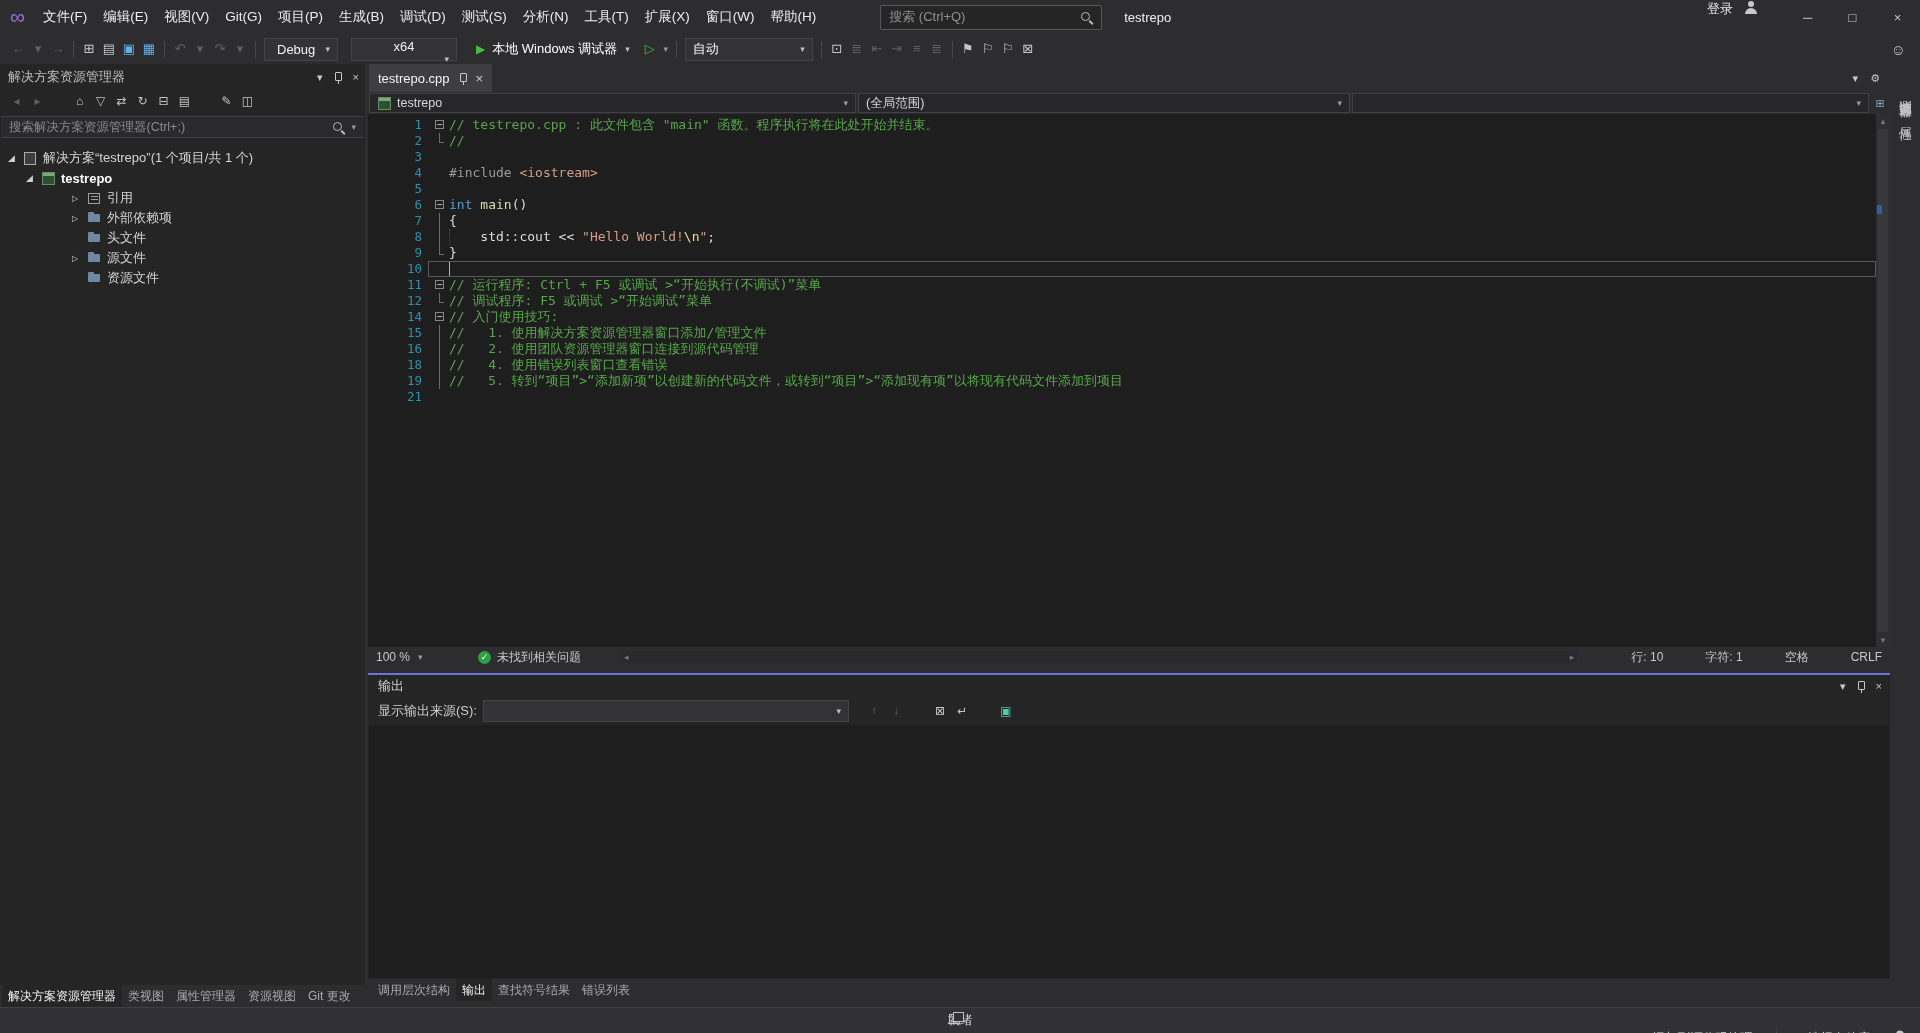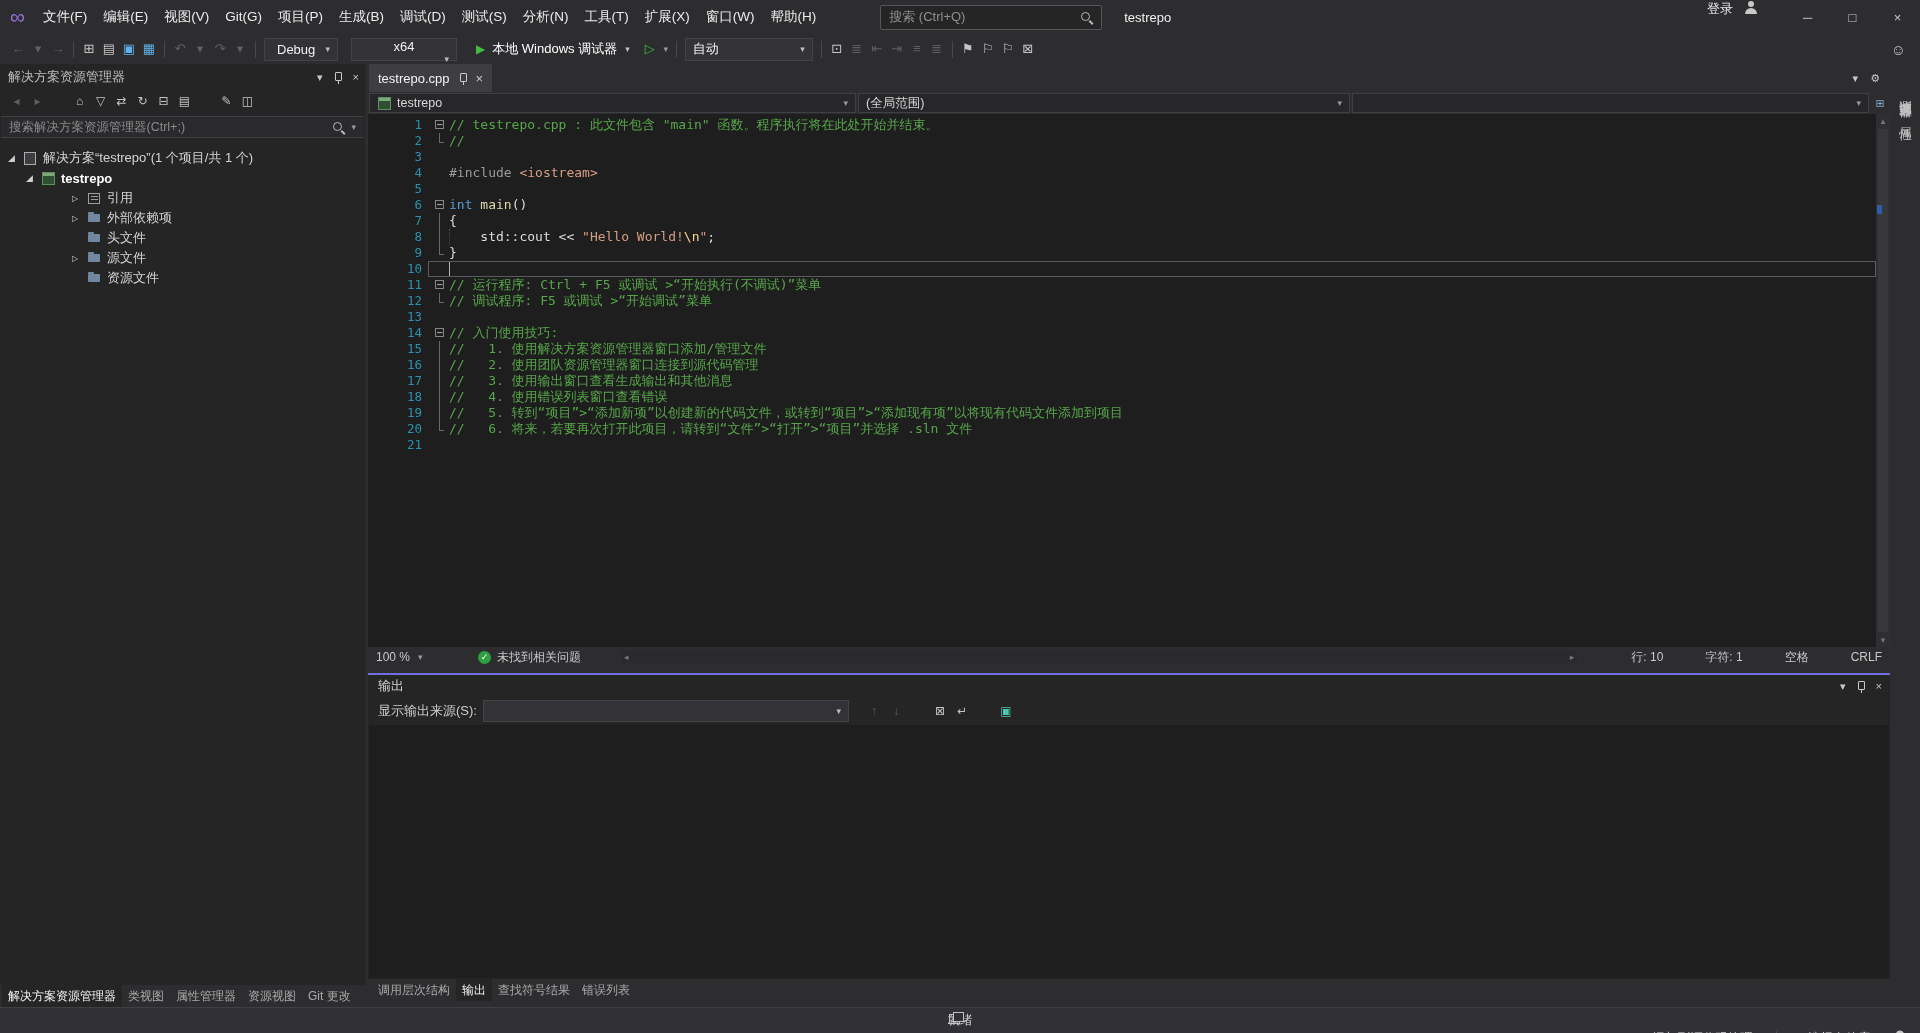--- a/index.html
+++ b/index.html
@@ -448,27 +448,20 @@
               </span>
             </div>
             <div class="code-line">
               <span class="ln">12</span>
               <span class="body">
                 <span class="gut corner"></span>
                 <span class="txt"><span class="c-com">// 调试程序: F5 或调试 &gt;“开始调试”菜单</span></span>
               </span>
             </div>
             <div class="code-line">
-              <span class="ln">13</span>
-              <span class="body">
-                <span class="gut"></span>
-                <span class="txt"></span>
-              </span>
-            </div>
-            <div class="code-line">
               <span class="ln">14</span>
               <span class="body">
                 <span class="gut box"></span>
                 <span class="txt"><span class="c-com">// 入门使用技巧:</span></span>
               </span>
             </div>
             <div class="code-line">
               <span class="ln">15</span>
               <span class="body">
                 <span class="gut line"></span>
@@ -476,45 +469,31 @@
               </span>
             </div>
             <div class="code-line">
               <span class="ln">16</span>
               <span class="body">
                 <span class="gut line"></span>
                 <span class="txt"><span class="c-com">//   2. 使用团队资源管理器窗口连接到源代码管理</span></span>
               </span>
             </div>
             <div class="code-line">
-              <span class="ln">17</span>
-              <span class="body">
-                <span class="gut line"></span>
-                <span class="txt"><span class="c-com">//   3. 使用输出窗口查看生成输出和其他消息</span></span>
-              </span>
-            </div>
-            <div class="code-line">
               <span class="ln">18</span>
               <span class="body">
                 <span class="gut line"></span>
                 <span class="txt"><span class="c-com">//   4. 使用错误列表窗口查看错误</span></span>
               </span>
             </div>
             <div class="code-line">
               <span class="ln">19</span>
               <span class="body">
                 <span class="gut line"></span>
                 <span class="txt"><span class="c-com">//   5. 转到“项目”&gt;“添加新项”以创建新的代码文件，或转到“项目”&gt;“添加现有项”以将现有代码文件添加到项目</span></span>
-              </span>
-            </div>
-            <div class="code-line">
-              <span class="ln">20</span>
-              <span class="body">
-                <span class="gut corner"></span>
-                <span class="txt"><span class="c-com">//   6. 将来，若要再次打开此项目，请转到“文件”&gt;“打开”&gt;“项目”并选择 .sln 文件</span></span>
               </span>
             </div>
             <div class="code-line">
               <span class="ln">21</span>
               <span class="body">
                 <span class="gut"></span>
                 <span class="txt"></span>
               </span>
             </div>
           </div>

